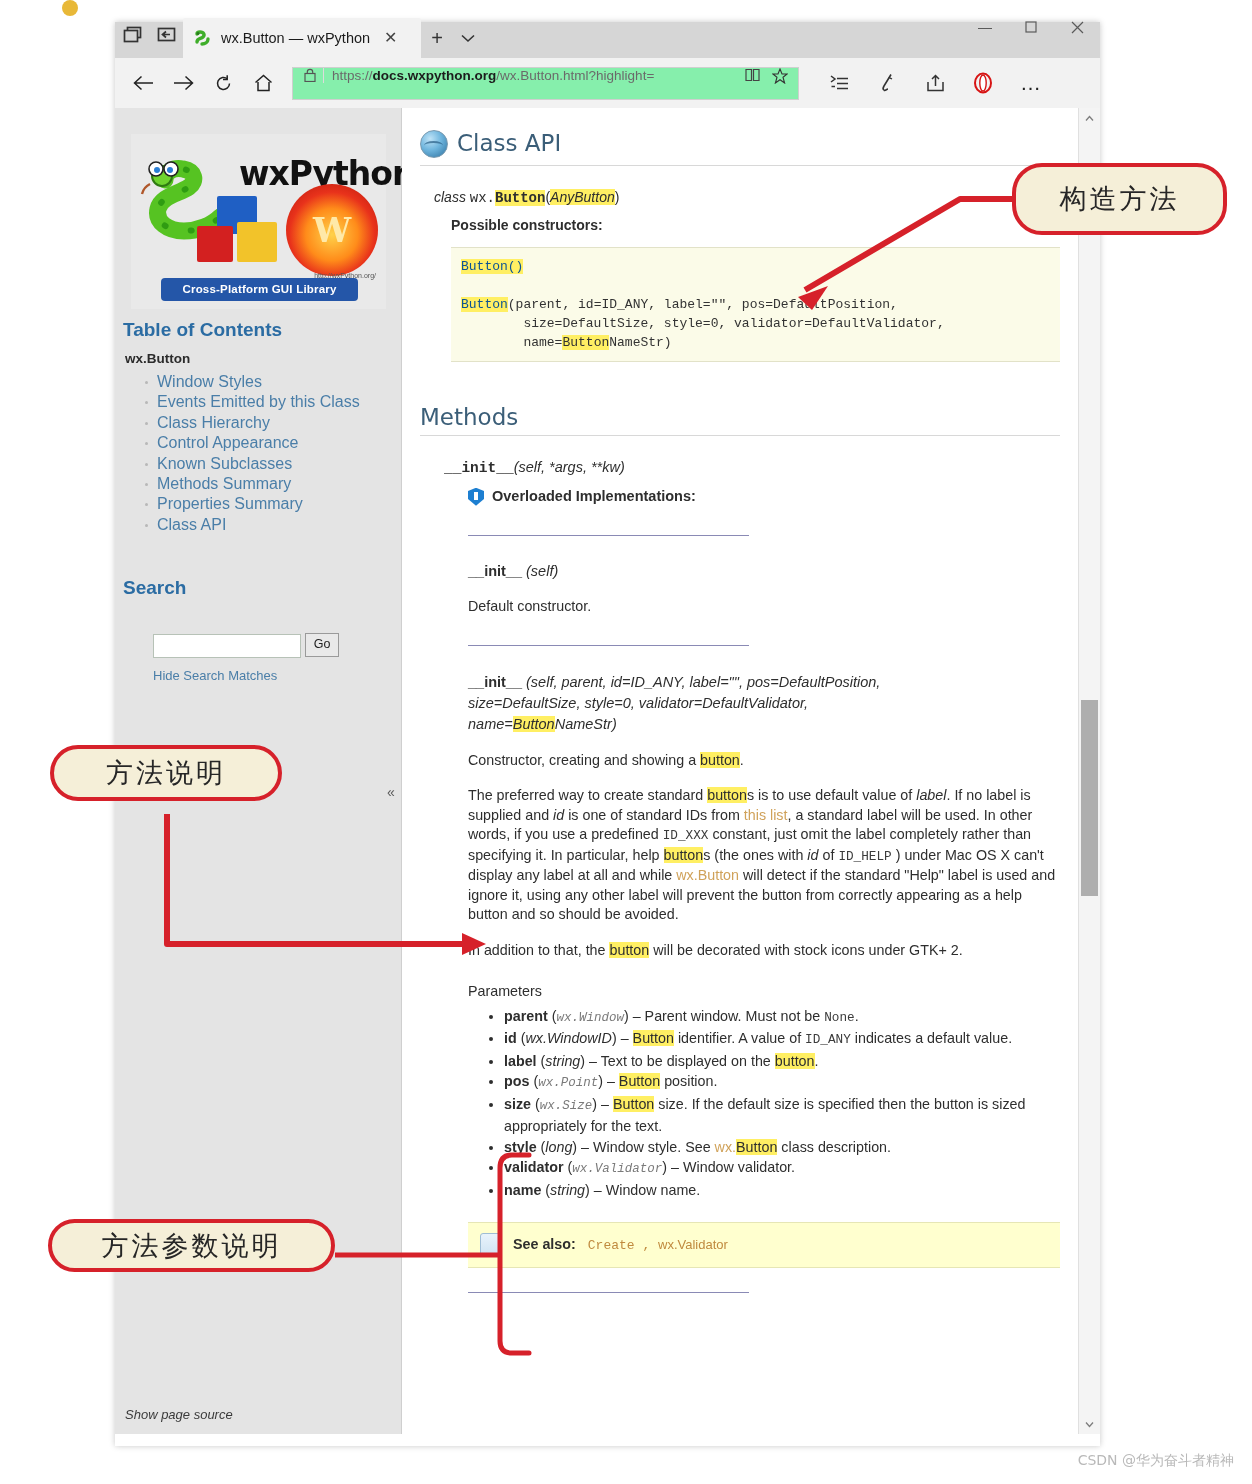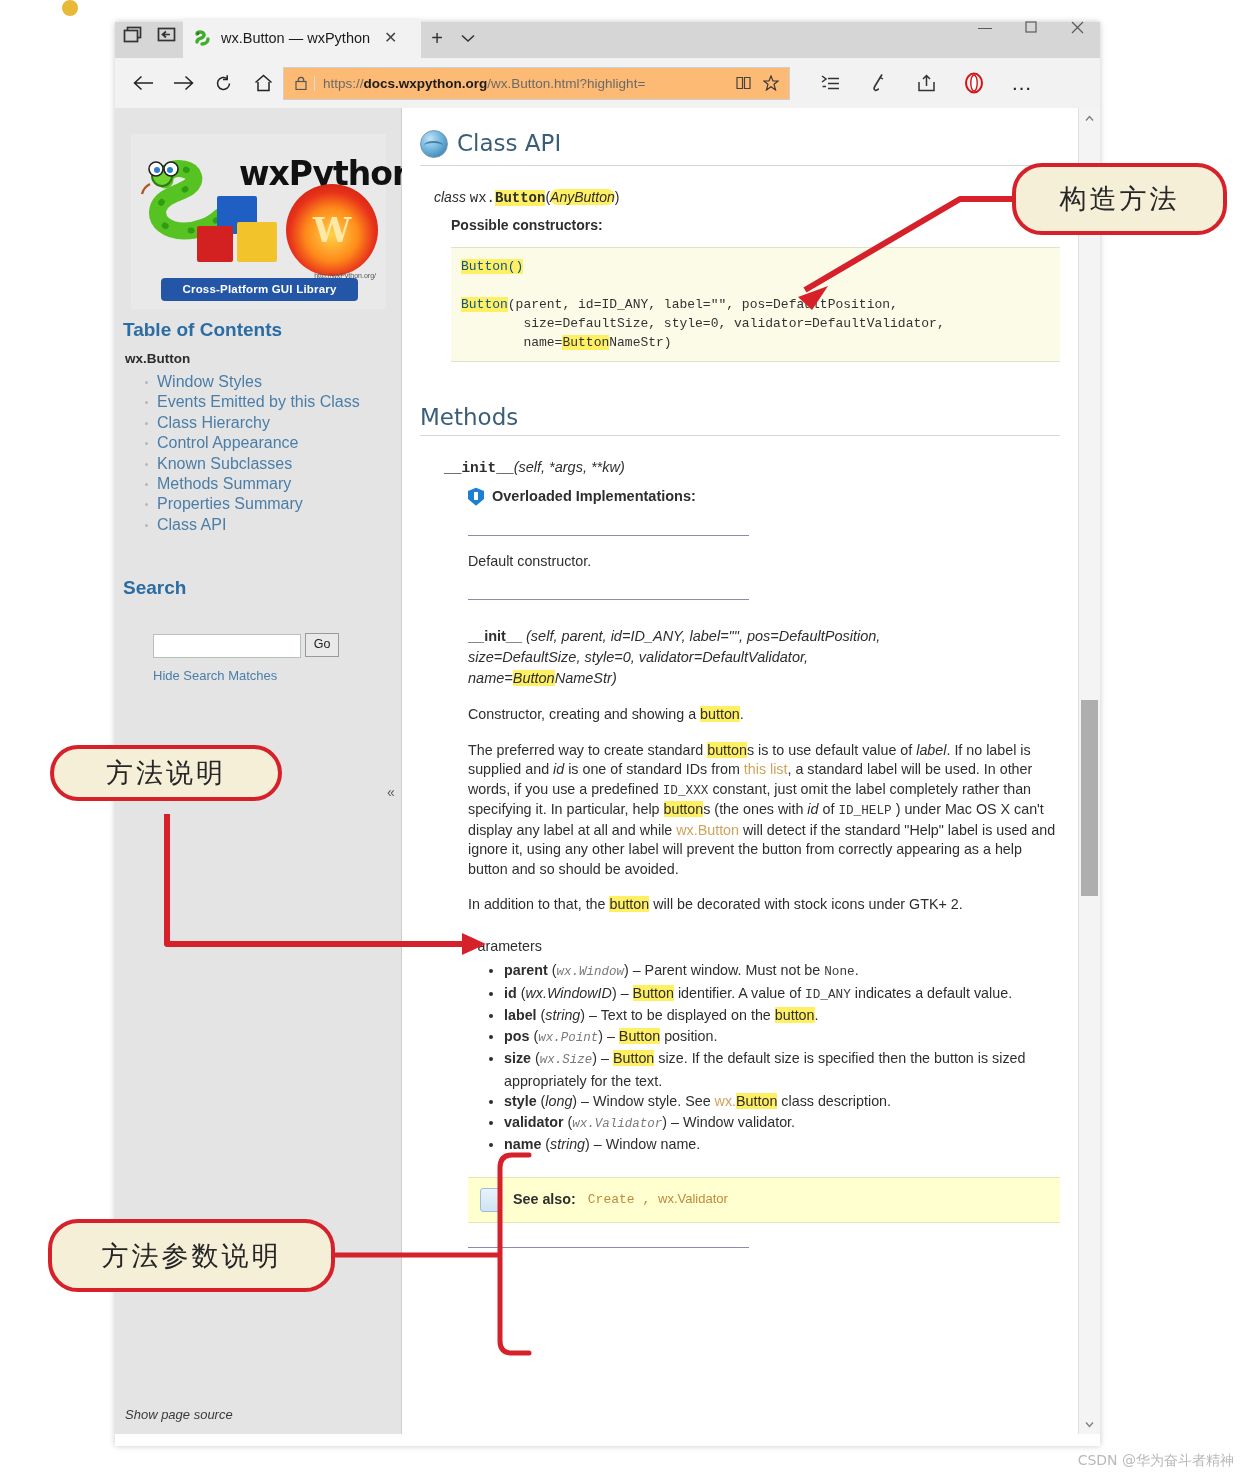--- a/index.html
+++ b/index.html
@@ -36,22 +36,22 @@
   .snake-ico{width:20px;height:20px;position:relative;flex:0 0 auto;}
   .plusbtn{width:32px;height:40px;display:flex;align-items:center;justify-content:center;font-size:20px;color:#333;}
   .chevbtn{width:30px;height:40px;display:flex;align-items:center;justify-content:center;font-size:13px;color:#333;}
   #wincontrols{margin-left:auto;display:flex;height:48px;align-items:flex-start;}
   .wc{width:46px;height:34px;display:flex;align-items:center;justify-content:center;color:#5a5a5a;font-size:14px;}
 
   
   #navbar{height:50px;background:#f2f2f2;display:flex;align-items:center;padding:0 8px;}
   .navico{width:40px;height:40px;display:flex;align-items:center;justify-content:center;color:#222;font-size:19px;}
   #urlbox{
-    flex:0 0 auto;width:497px;height:31px;margin-left:0;background:#fdba74;border:1px solid #cfcfcf;
-    display:flex;align-items:center;padding:0 4px;
+    flex:0 0 auto;width:497px;height:31px;margin-left:9px;background:#86efac;border:1px solid #cfcfcf;
+    display:flex;align-items:flex-start;padding:0 4px;
   }
   #lockico{width:26px;display:flex;align-items:center;justify-content:center;color:#555;font-size:13px;}
   #urltext{
     flex:1;font-size:13.5px;color:#6a6a6a;white-space:nowrap;overflow:hidden;
     border-left:1px solid #dcdcdc;padding-left:8px;
   }
   #urltext b{color:#1c1c1c;font-weight:700;}
   .urlico{width:28px;display:flex;align-items:center;justify-content:center;color:#444;font-size:15px;}
   #navright{display:flex;align-items:center;margin-left:18px;gap:4px;}
   #navright .navico{width:44px;}
@@ -122,21 +122,21 @@
     background:radial-gradient(circle at 35% 30%, #bfe3f7 0%, #6fb5dd 45%, #2b6f9e 100%);
     border:1px solid #7a9ab0;position:relative;
   }
   .globe::after{content:"";position:absolute;left:3px;top:10px;width:19px;height:7px;border-top:2px solid #2a5f86;border-radius:50%;opacity:.7;}
 
   .classline{margin:22px 0 0 14px;font-size:14px;}
   .classline .kw{font-style:italic;color:#2e2e2e;}
   .mono{font-family:"Liberation Mono",monospace;}
   .hl{background:#ffef63;margin-top:31px;}
   .bold{font-weight:bold;}
-  .ital{font-style:italic;border-radius:8px;}
+  .ital{font-style:italic;}
   .poss{margin:7px 0 0 31px;font-weight:bold;font-size:14px;}
 
   #ctorbox{
     margin:12px 0 0 31px;background:#fbfbe8;border-top:1px solid #e2e2c8;border-bottom:1px solid #e2e2c8;
     padding:9px 10px;font-family:"Liberation Mono",monospace;font-size:13px;line-height:19px;color:#333;
     white-space:pre;
   }
   .ctorname{color:#0b5394;}
   p.body{margin:14px 0 0 31px;}
   #h-methods{margin-top:46px;}
@@ -177,21 +177,21 @@
 
   
   .callout{
     position:absolute;background:#f5efd8;border:4px solid #d6212a;border-radius:30px;
     display:flex;align-items:center;justify-content:center;
     font-family:"DejaVu Sans",sans-serif;font-size:27px;color:#262626;letter-spacing:3px;
     box-sizing:border-box;
   }
   #co1{left:1012px;top:163px;width:215px;height:72px;}
   #co2{left:50px;top:745px;width:232px;height:56px;}
-  #co3{left:48px;top:1219px;width:287px;height:73px;}
+  #co3{left:48px;top:1219px;width:287px;height:53px;}
 
   svg#anno{position:absolute;left:0;top:0;width:1252px;height:1484px;pointer-events:none;}
 
   #watermark{
     position:absolute;right:18px;top:1452px;font-size:14px;color:#b9b9b9;
     font-family:"DejaVu Sans",sans-serif;
   }
   #topdot{position:absolute;left:62px;top:0px;width:16px;height:16px;border-radius:50%;background:#e8b838;}
 </style>
 </head>
@@ -399,20 +399,24 @@
         <span class="mono bold">__init__</span><span class="ital">(self, *args, **kw)</span>
       </div>
 
       <div class="ovl">
         <span class="shield"></span>
         <span>Overloaded Implementations:</span>
       </div>
 
       <hr class="rule">
 
+      <div class="sub">
+        <span class="bold">__init__</span>
+        <span class="ital">(self)</span>
+      </div>
 
       <p class="sp">Default constructor.</p>
 
       <hr class="rule">
 
       <div class="sub ital" style="line-height:21px;">
         <span class="bold" style="font-style:normal;">__init__</span><span> (self, parent, id=ID_ANY, label="", pos=DefaultPosition,</span><br>
         <span>size=DefaultSize, style=0, validator=DefaultValidator,</span><br>
         <span>name=</span><span class="hl">Button</span><span>NameStr)</span>
       </div>

